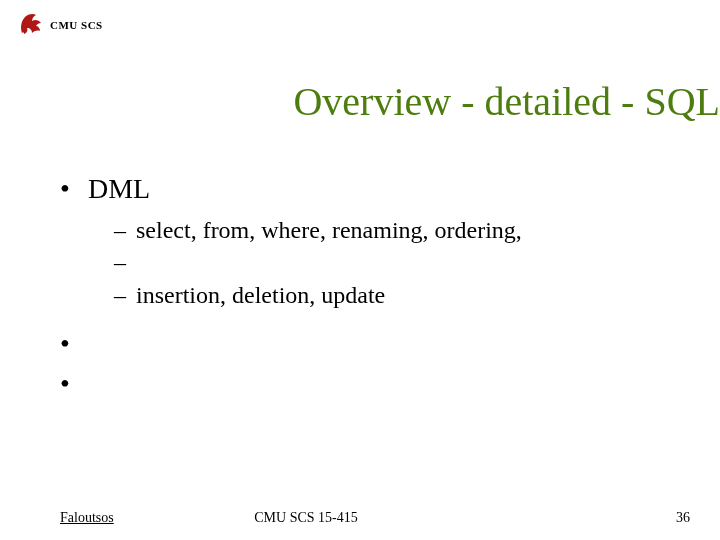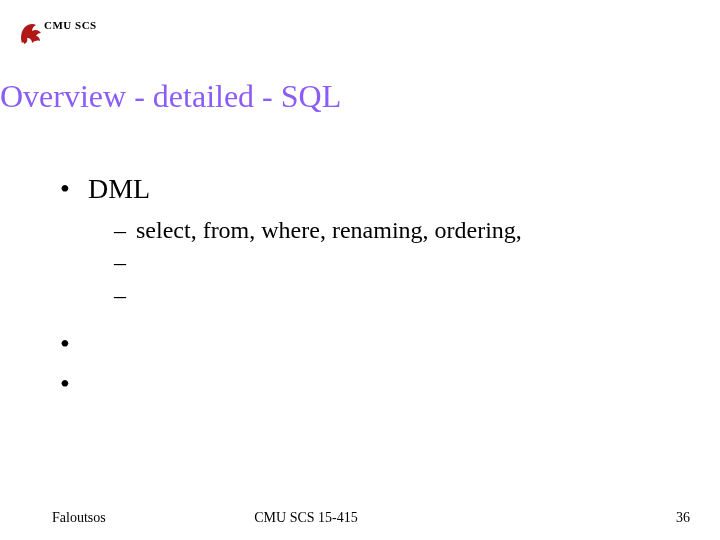--- a/index.html
+++ b/index.html
@@ -8,37 +8,39 @@
     width: 720px;
     height: 540px;
     background: #ffffff;
     font-family: "Times New Roman", Times, serif;
     color: #000000;
     position: relative;
     overflow: hidden;
   }
   .header {
     position: absolute;
-    top: 19px;
+    top: 9px;
     left: 18px;
     display: flex;
+    align-items: center;
+    gap: 6px;
   }
   .header-label {
     font-size: 11px;
     font-weight: bold;
     letter-spacing: 0.5px;
   }
   .title {
     position: absolute;
     top: 78px;
     left: 0;
     width: 720px;
-    text-align: left;
-    font-size: 32px;
-    color: #8b5cf6;
+    text-align: right;
+    font-size: 40px;
+    color: #4d7c0f;
   }
   .body {
     position: absolute;
     top: 170px;
     left: 60px;
     width: 610px;
   }
   .bullet-row {
     display: flex;
     align-items: baseline;
@@ -66,21 +68,22 @@
   }
   .footer {
     position: absolute;
     bottom: 30px;
     left: 0;
     width: 720px;
     font-size: 14px;
   }
   .footer-left {
     position: absolute;
-    left: 52px;
+    left: 60px;
+    text-decoration: underline;
   }
   .footer-center {
     position: absolute;
     left: 0;
     width: 612px;
     text-align: center;
   }
   .footer-right {
     position: absolute;
     right: 30px;
@@ -110,20 +113,21 @@
   <div class="sub-list">
     <div class="sub-row">
       <span class="sub-dash">–</span>
       <span>select, from, where, renaming, ordering,</span>
     </div>
     <div class="sub-row">
       <span class="sub-dash">–</span>
     </div>
     <div class="sub-row">
       <span class="sub-dash">–</span>
+      <span>insertion, deletion, update</span>
     </div>
   </div>
 
   <div class="bullet-row">
     <span class="bullet-dot">•</span>
   </div>
 
   <div class="bullet-row">
     <span class="bullet-dot">•</span>
   </div>

